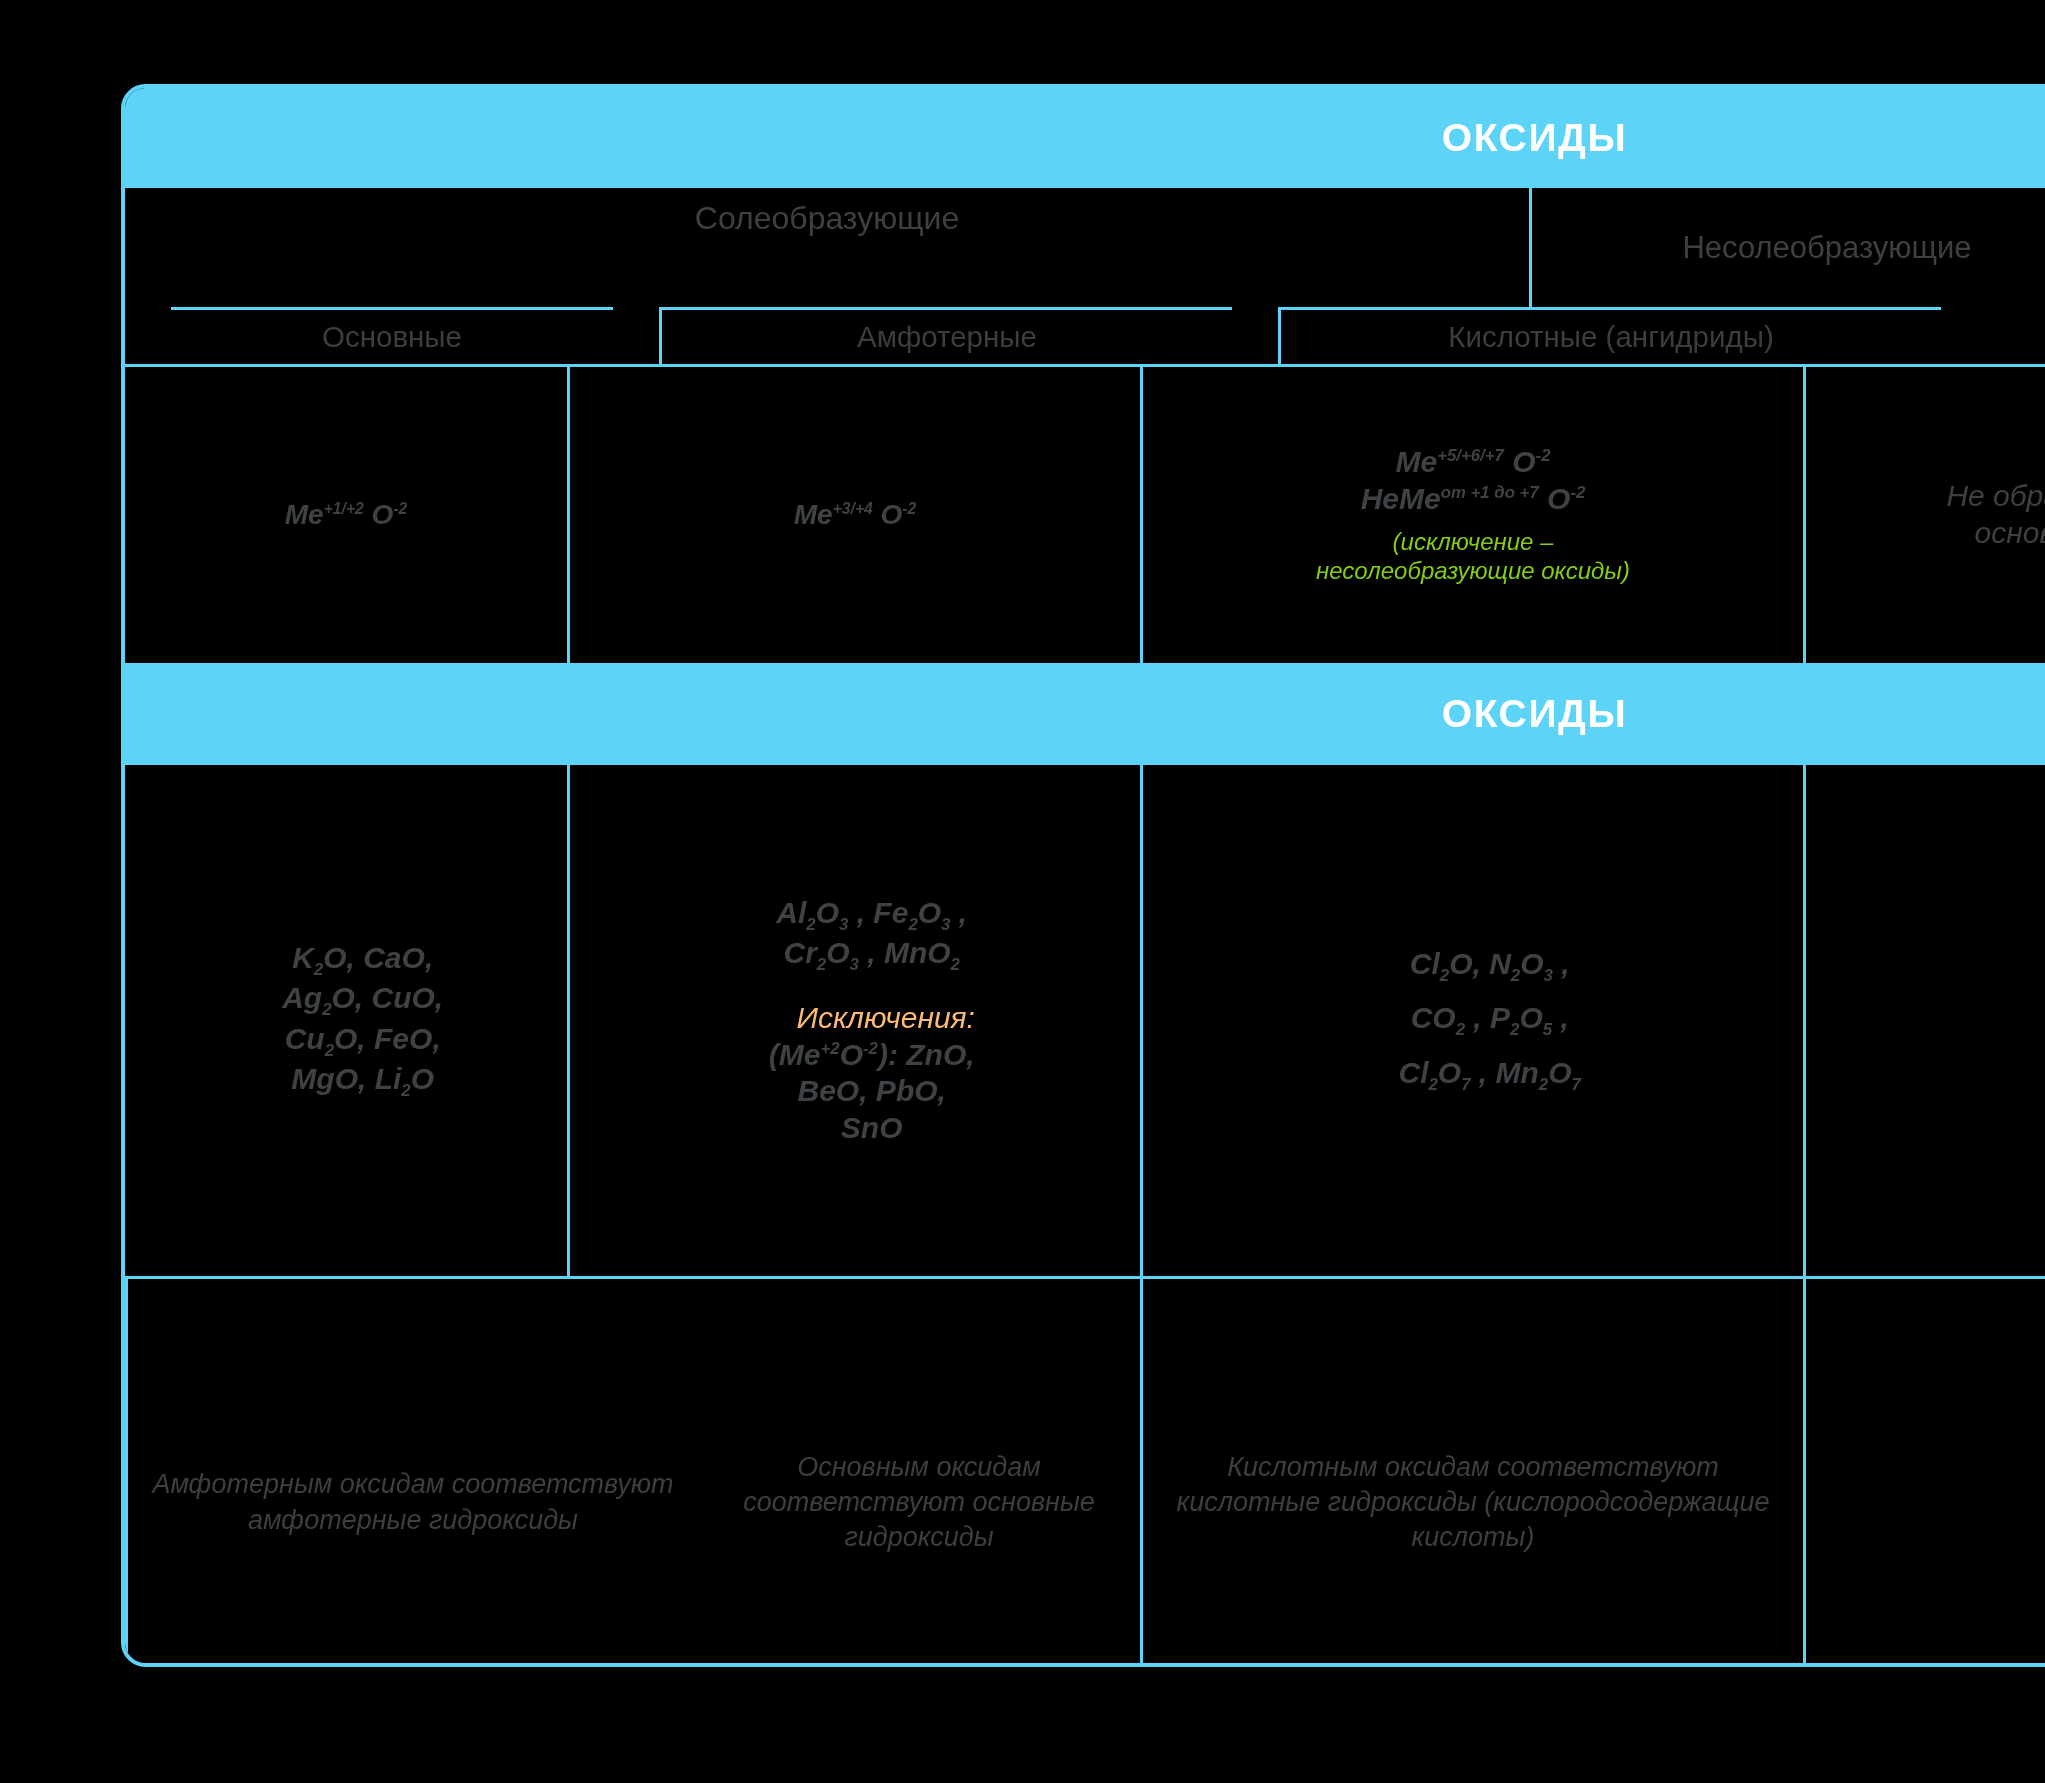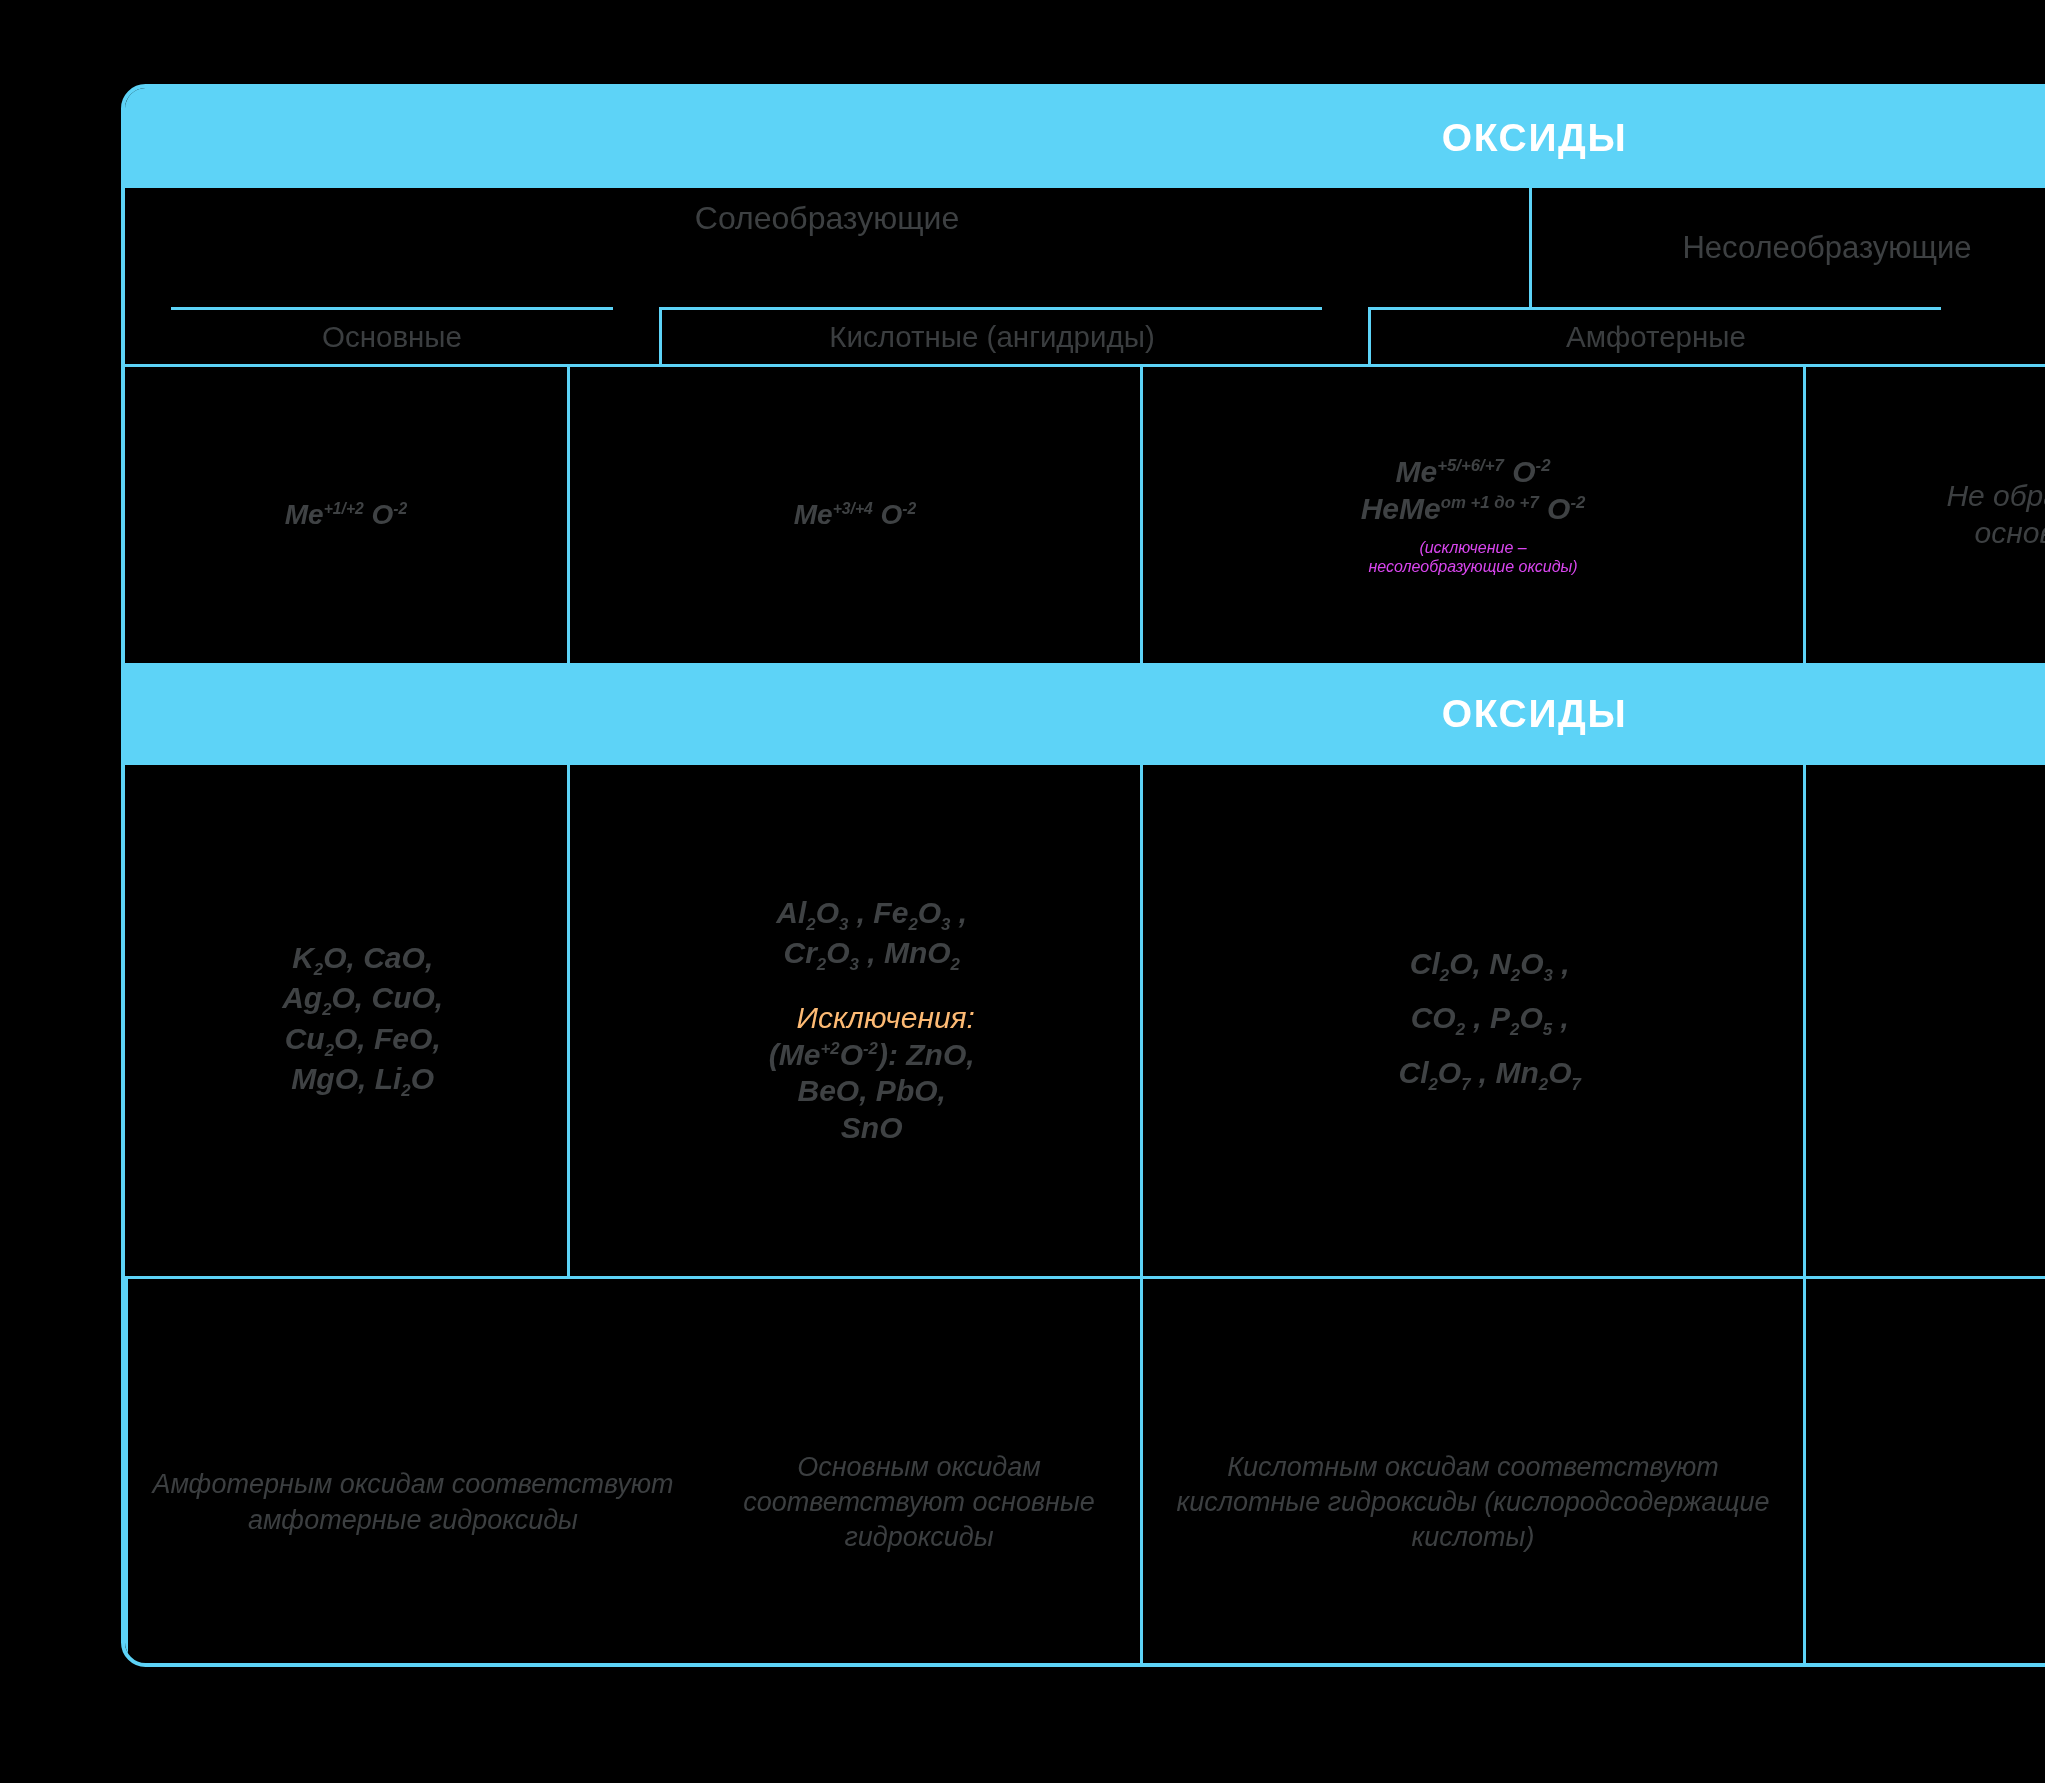--- a/index.html
+++ b/index.html
@@ -78,22 +78,22 @@
     font-size:30px;
     color:#3f4244;
   }
   .formula-lg { font-size:28px; }
   .formula sup, .formula sub { font-size:0.56em; font-weight:bold; }
   .formula sup { vertical-align:super; }
   .formula sub { vertical-align:sub; }
 
   .note {
     font-style:italic;
-    font-size:16px;
-    color:#d946ef;
+    font-size:24px;
+    color:#84cc16;
     margin-top:10.6px;
     line-height:1.2;
   }
   .plain-italic {
     font-style:italic;
     font-size:30px;
     color:#3d4042;
   }
   .desc {
     font-style:italic;
@@ -123,25 +123,25 @@
     <div class="cell c4 vline hdr-right" style="height:119px">
       <span>Несолеобразующие</span>
     </div>
 
   </div>
 
   <div class="grid">
     <div class="cell c1 row-sub hline hdr-sub">
       <span>Основные</span>
     </div>
+    <div class="cell c2 row-sub hline vline hdr-sub">
+      <span>Амфотерные</span>
+    </div>
     <div class="cell c3 row-sub hline vline hdr-sub">
       <span>Кислотные (ангидриды)</span>
-    </div>
-    <div class="cell c2 row-sub hline vline hdr-sub">
-      <span>Амфотерные</span>
     </div>
   </div>
 
   <div class="grid">
     <div class="cell c1 row-form hline">
       <span class="formula formula-lg">
         <span>Me</span><sup>+1/+2</sup>
         <span>O</span><sup>-2</sup>
       </span>
     </div>

